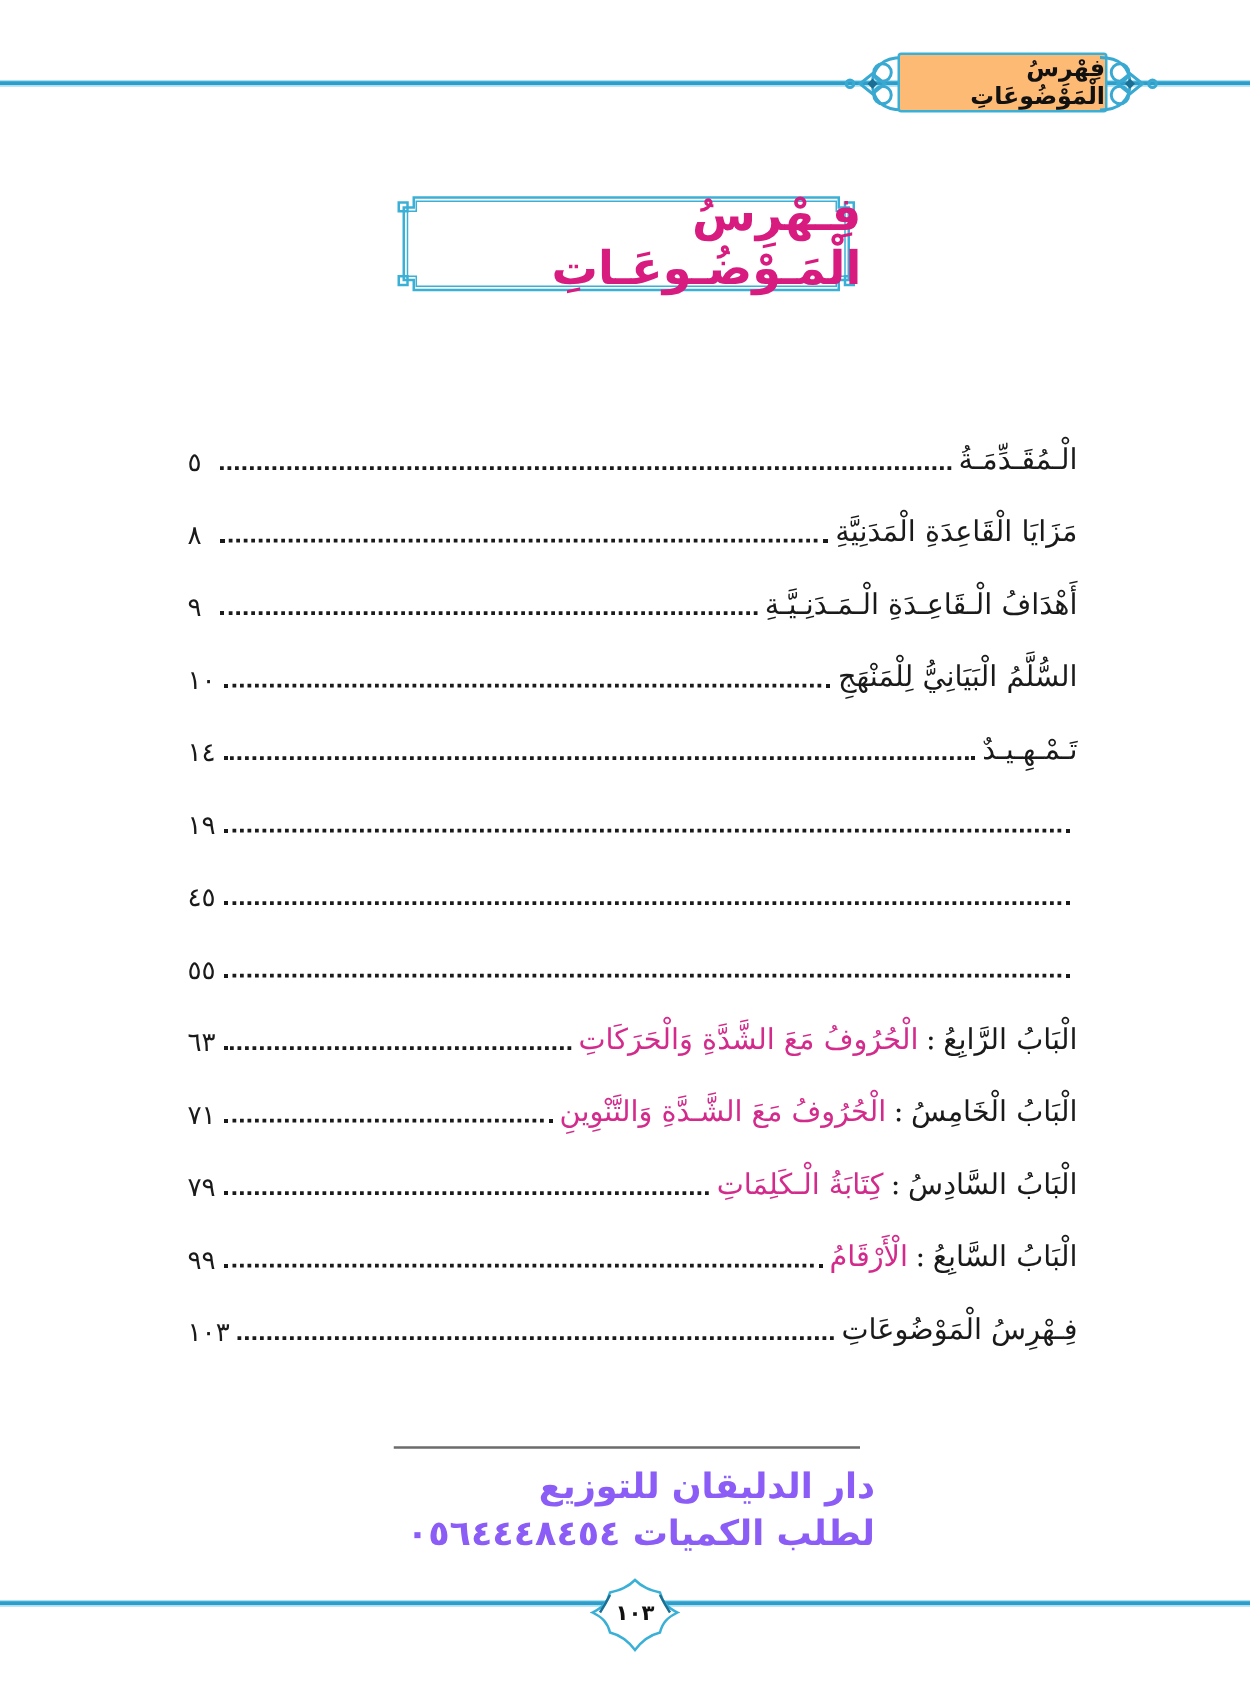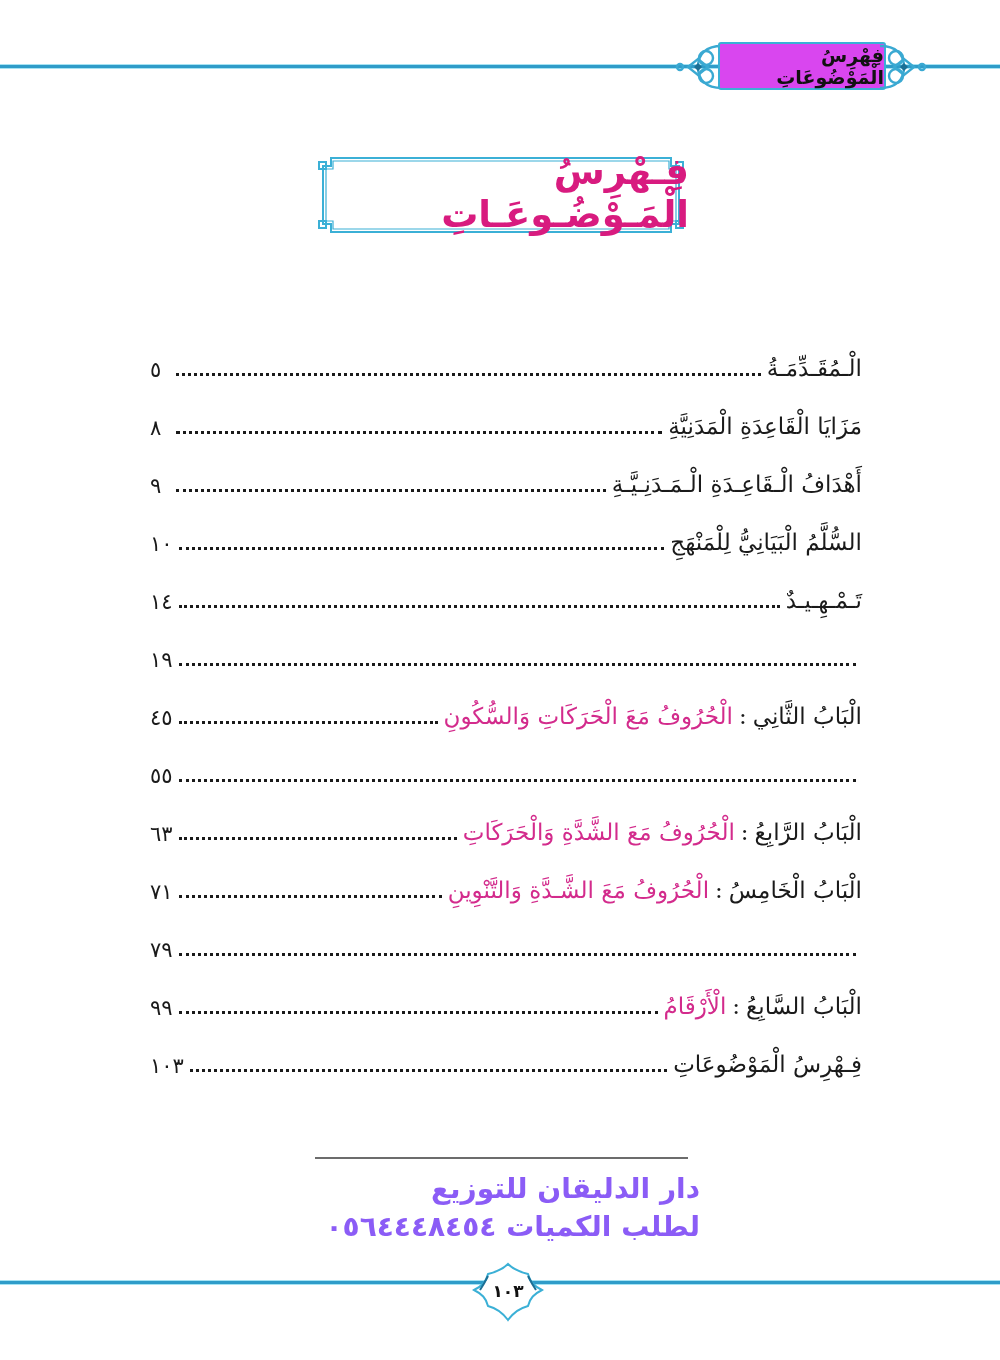--- a/index.html
+++ b/index.html
@@ -9,21 +9,21 @@
     
     .top-rule {
       position: absolute; left: 0; right: 0; top: 64px; height: 5px;
       background: #2f9cc9; border-top: 1px solid #a6e3f3; border-bottom: 1px solid #a6e3f3;
     }
     .top-badge {
       position: absolute; top: 40px; left: 668px; width: 266px; height: 54px;
     }
     .top-badge-box {
       position: absolute; left: 50px; top: 2px; width: 168px; height: 48px;
-      background: #d946ef; border: 2px solid #3bb0d6; border-radius: 3px;
+      background: #fdba74; border: 2px solid #3bb0d6; border-radius: 3px;
       display: flex; align-items: center; justify-content: center;
       font-family: "DejaVu Sans", sans-serif; font-weight: bold; font-size: 19px; color: #111;
     }
     .ornament { position: absolute; top: 0; width: 56px; height: 54px; }
     .ornament.left { left: 0; }
     .ornament.right { right: 0; }
 
     
     .title-frame {
       position: absolute; left: 313px; top: 156px; width: 376px; height: 78px;
@@ -148,23 +148,20 @@
   <div class="toc-row">
     <span class="toc-title">تَـمْـهِـيـدٌ</span>
     <span class="toc-dots"></span>
     <span class="toc-page">١٤</span>
   </div>
   <div class="toc-row">
     <span class="toc-dots"></span>
     <span class="toc-page">١٩</span>
   </div>
   <div class="toc-row">
-    <span class="toc-title">
-      <span>الْبَابُ الثَّانِي</span><span class="sep">:</span><span class="sub">الْحُرُوفُ مَعَ الْحَرَكَاتِ وَالسُّكُونِ</span>
-    </span>
     <span class="toc-dots"></span>
     <span class="toc-page">٤٥</span>
   </div>
   <div class="toc-row">
     <span class="toc-dots"></span>
     <span class="toc-page">٥٥</span>
   </div>
   <div class="toc-row">
     <span class="toc-title">
       <span>الْبَابُ الرَّابِعُ</span><span class="sep">:</span><span class="sub">الْحُرُوفُ مَعَ الشَّدَّةِ وَالْحَرَكَاتِ</span>
@@ -173,20 +170,23 @@
     <span class="toc-page">٦٣</span>
   </div>
   <div class="toc-row">
     <span class="toc-title">
       <span>الْبَابُ الْخَامِسُ</span><span class="sep">:</span><span class="sub">الْحُرُوفُ مَعَ الشَّـدَّةِ وَالتَّنْوِينِ</span>
     </span>
     <span class="toc-dots"></span>
     <span class="toc-page">٧١</span>
   </div>
   <div class="toc-row">
+    <span class="toc-title">
+      <span>الْبَابُ السَّادِسُ</span><span class="sep">:</span><span class="sub">كِتَابَةُ الْـكَلِمَاتِ</span>
+    </span>
     <span class="toc-dots"></span>
     <span class="toc-page">٧٩</span>
   </div>
   <div class="toc-row">
     <span class="toc-title">
       <span>الْبَابُ السَّابِعُ</span><span class="sep">:</span><span class="sub">الْأَرْقَامُ</span>
     </span>
     <span class="toc-dots"></span>
     <span class="toc-page">٩٩</span>
   </div>

